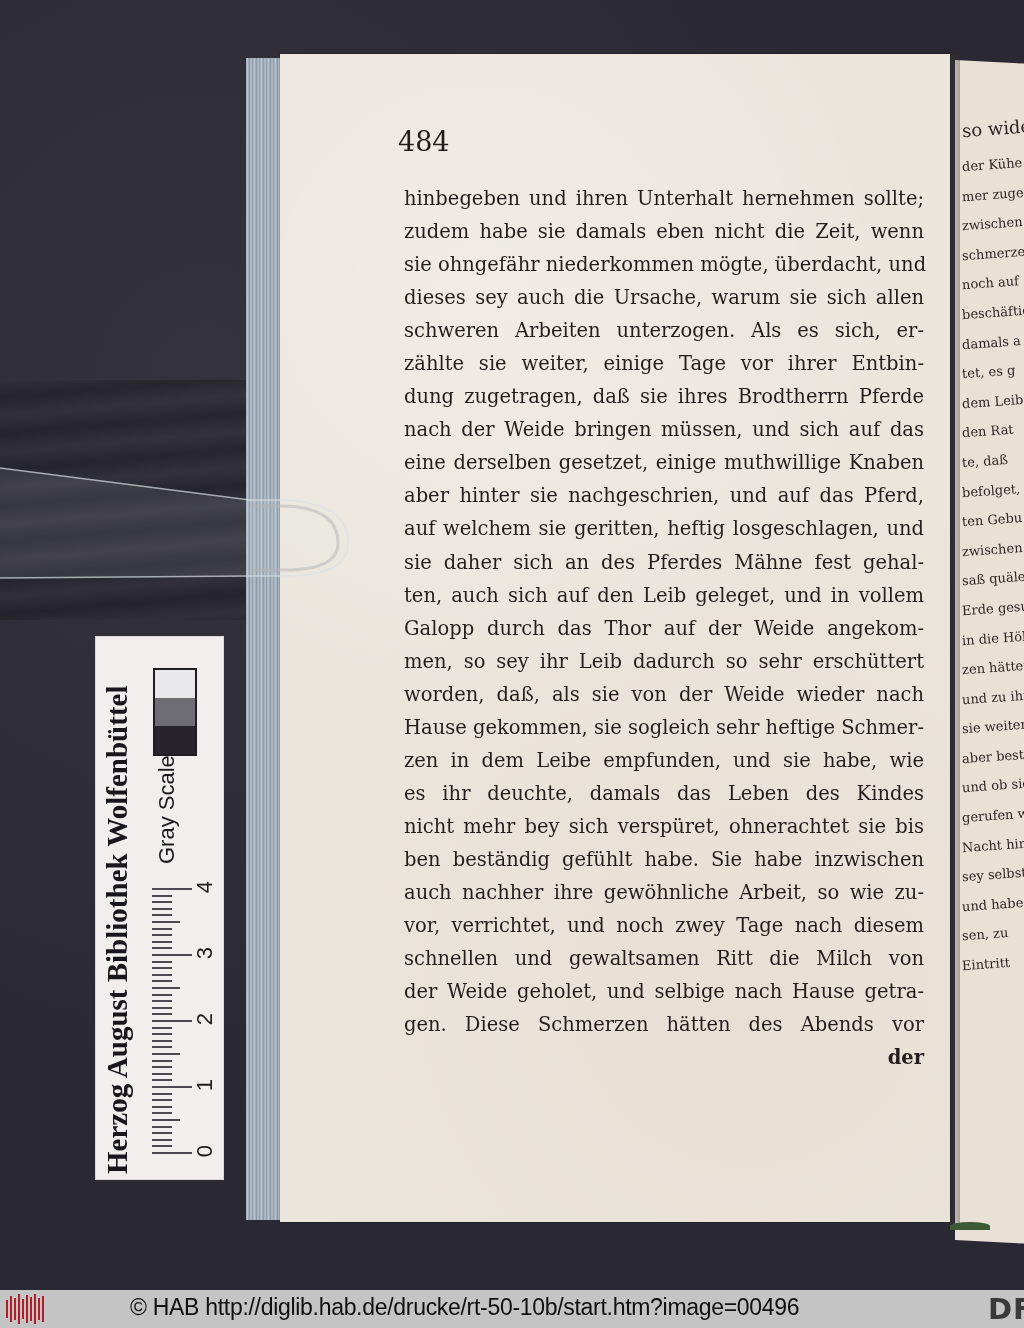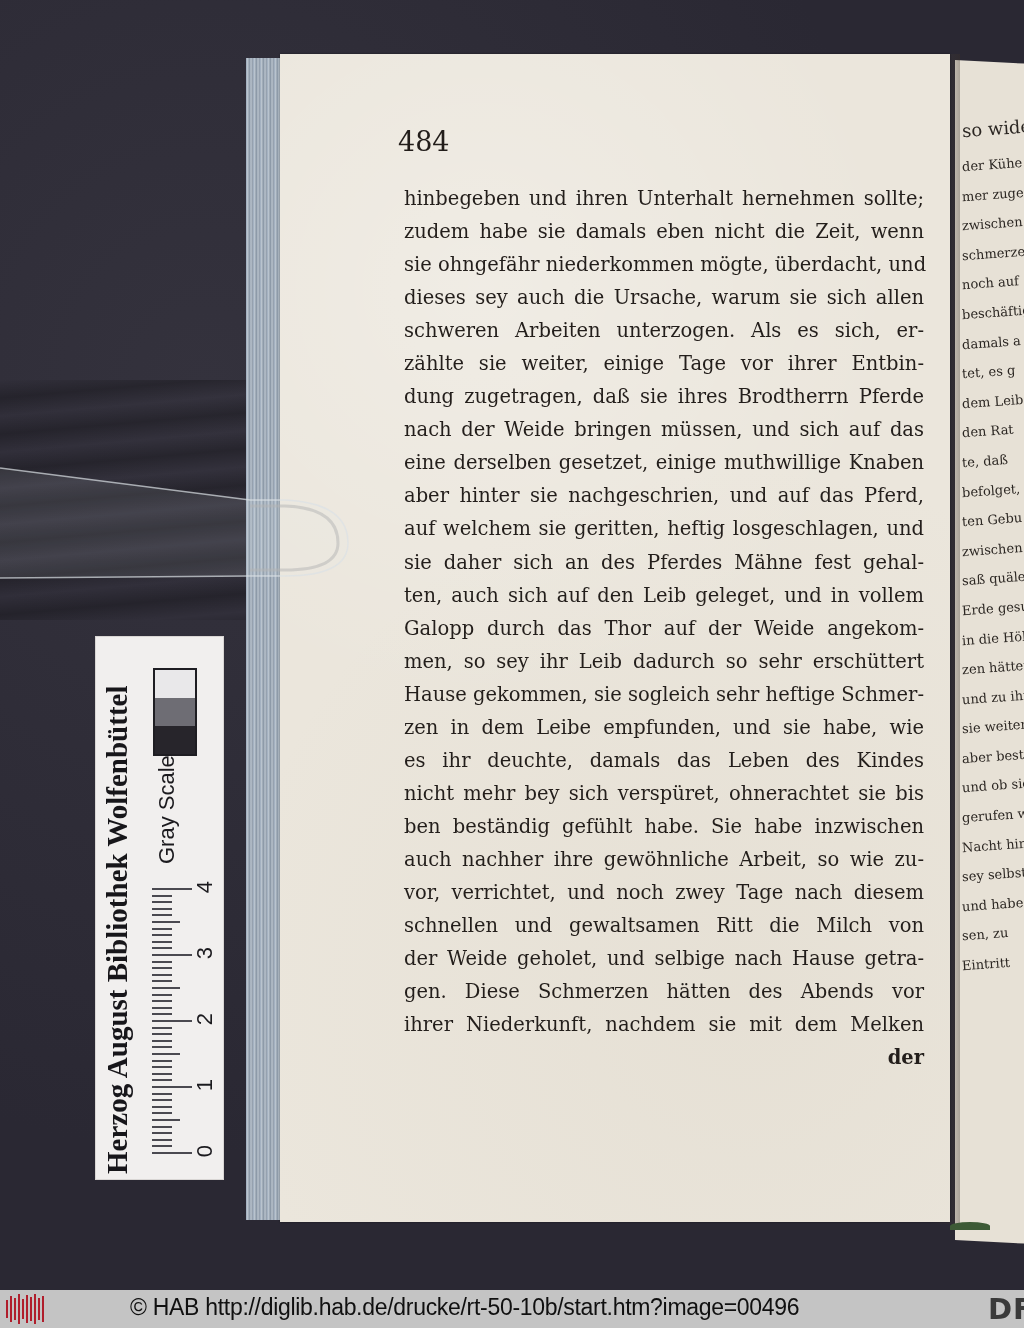--- a/index.html
+++ b/index.html
@@ -173,31 +173,31 @@
   <span class="line">zählte sie weiter, einige Tage vor ihrer Entbin-</span>
   <span class="line">dung zugetragen, daß sie ihres Brodtherrn Pferde</span>
   <span class="line">nach der Weide bringen müssen, und sich auf das</span>
   <span class="line">eine derselben gesetzet, einige muthwillige Knaben</span>
   <span class="line">aber hinter sie nachgeschrien, und auf das Pferd,</span>
   <span class="line">auf welchem sie geritten, heftig losgeschlagen, und</span>
   <span class="line">sie daher sich an des Pferdes Mähne fest gehal-</span>
   <span class="line">ten, auch sich auf den Leib geleget, und in vollem</span>
   <span class="line">Galopp durch das Thor auf der Weide angekom-</span>
   <span class="line">men, so sey ihr Leib dadurch so sehr erschüttert</span>
+  <span class="line">worden, daß, als sie von der Weide wieder nach</span>
   <span class="line">Hause gekommen, sie sogleich sehr heftige Schmer-</span>
   <span class="line">zen in dem Leibe empfunden, und sie habe, wie</span>
   <span class="line">es ihr deuchte, damals das Leben des Kindes</span>
   <span class="line">nicht mehr bey sich verspüret, ohnerachtet sie bis</span>
   <span class="line">ben beständig gefühlt habe.   Sie habe inzwischen</span>
   <span class="line">auch nachher ihre gewöhnliche Arbeit, so wie zu-</span>
   <span class="line">vor, verrichtet, und noch zwey Tage nach diesem</span>
   <span class="line">schnellen und gewaltsamen Ritt die Milch von</span>
   <span class="line">der Weide geholet, und selbige nach Hause getra-</span>
   <span class="line">gen.   Diese Schmerzen hätten des Abends vor</span>
-  <span class="line">ihrer Niederkunft, nachdem sie mit dem Melken</span>
   <span class="line last">der</span>
 </div>
 
 <svg class="acetate" viewBox="0 0 350 135" width="350" height="135">
   <path d="M0 20 L250 52 L285 52 Q348 55 348 95 Q348 128 285 128 L250 128 L0 130" fill="rgba(230,235,240,0.10)" stroke="rgba(220,225,230,0.7)" stroke-width="1.5"></path>
   <path d="M250 58 L285 58 Q338 60 338 95 Q338 122 285 122 L250 122" fill="none" stroke="rgba(180,180,180,0.5)" stroke-width="3"></path>
 </svg>
 
 <div class="scale-card"></div>
 <div class="scale-institution">Herzog August Bibliothek Wolfenbüttel</div>

